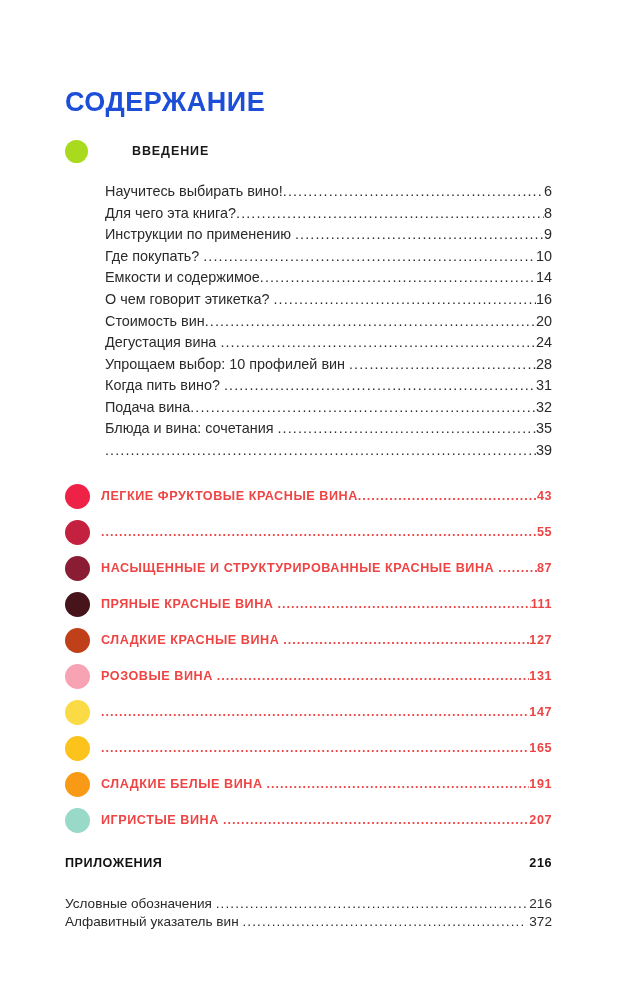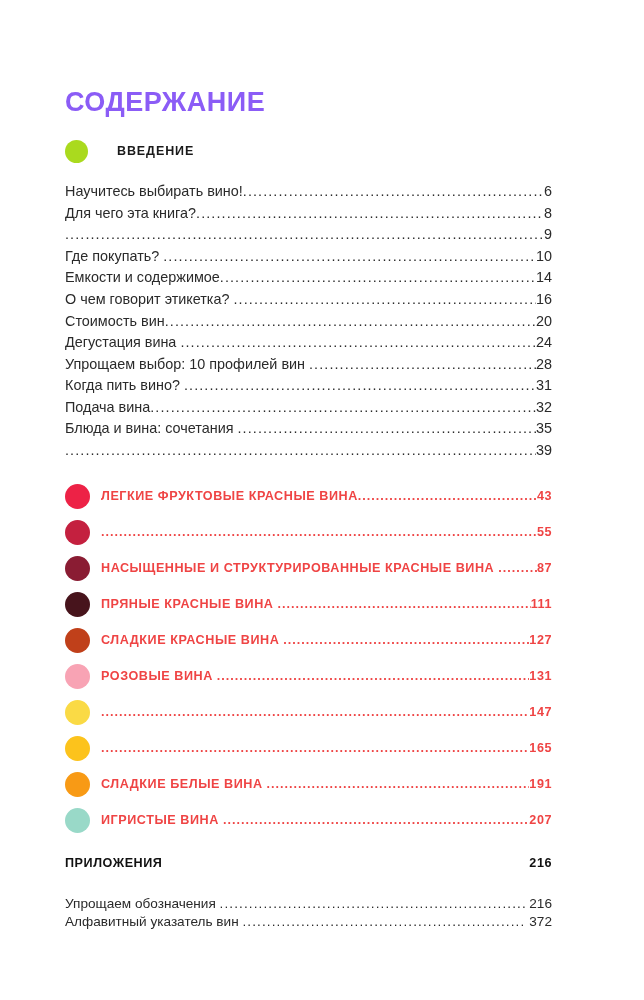--- a/index.html
+++ b/index.html
@@ -21,50 +21,50 @@
     left: 65px;
     top: 88px;
     width: 487px;
   }
 
   
   .toc-title {
     font-size: 27px;
     font-weight: bold;
     letter-spacing: 0.5px;
-    color: #8b5cf6;
+    color: #1d4ed8;
     margin: 0 0 20px 0;
     line-height: 1.05;
   }
 
   
   .section-head {
     display: flex;
     align-items: center;
     height: 30px;
     margin-bottom: 14px;
   }
   .dot {
     width: 24px;
     height: 24px;
     border-radius: 50%;
     flex: 0 0 24px;
   }
   .section-head .dot { width: 23px; height: 23px; flex-basis: 23px; }
   .section-head-label {
-    margin-left: 13px;
+    margin-left: 28px;
     font-size: 12.5px;
     font-weight: bold;
     letter-spacing: 0.9px;
     color: #1a1a1a;
     padding-left: 16px;
   }
 
   
-  .rows-plain { margin-top: 4px; }
+  .rows-plain { margin-top: 4px; margin-left: 40px; }
   .row {
     display: flex;
     align-items: baseline;
     font-size: 14.4px;
     color: #2a2a2a;
     line-height: 1.0;
     padding: 3.6px 0;
   }
   .row .label { white-space: pre; }
   .row .leader {
@@ -150,20 +150,21 @@
           <span class="label">Научитесь выбирать вино!</span>
           <span class="leader">............................................................................................................................................</span>
           <span class="pageno">6</span>
         </div>
         <div class="row">
           <span class="label">Для чего эта книга?</span>
           <span class="leader">............................................................................................................................................</span>
           <span class="pageno">8</span>
         </div>
         <div class="row">
+          <span class="label">Инструкции по применению </span>
           <span class="leader">............................................................................................................................................</span>
           <span class="pageno">9</span>
         </div>
         <div class="row">
           <span class="label">Где покупать? </span>
           <span class="leader">............................................................................................................................................</span>
           <span class="pageno">10</span>
         </div>
         <div class="row">
           <span class="label">Емкости и содержимое</span>
@@ -294,21 +295,21 @@
       </div>
 
     <div class="appendix">
       <span class="label">ПРИЛОЖЕНИЯ </span>
       <span class="leader"></span>
       <span class="pageno">216</span>
     </div>
 
     <div class="subrows">
         <div class="row">
-          <span class="label">Упрощаем обозначения </span>
+          <span class="label">Условные обозначения </span>
           <span class="leader">............................................................................................................................................</span>
           <span class="pageno"> 216</span>
         </div>
         <div class="row">
           <span class="label">Алфавитный указатель вин </span>
           <span class="leader">............................................................................................................................................</span>
           <span class="pageno"> 372</span>
         </div>
       </div>
 

